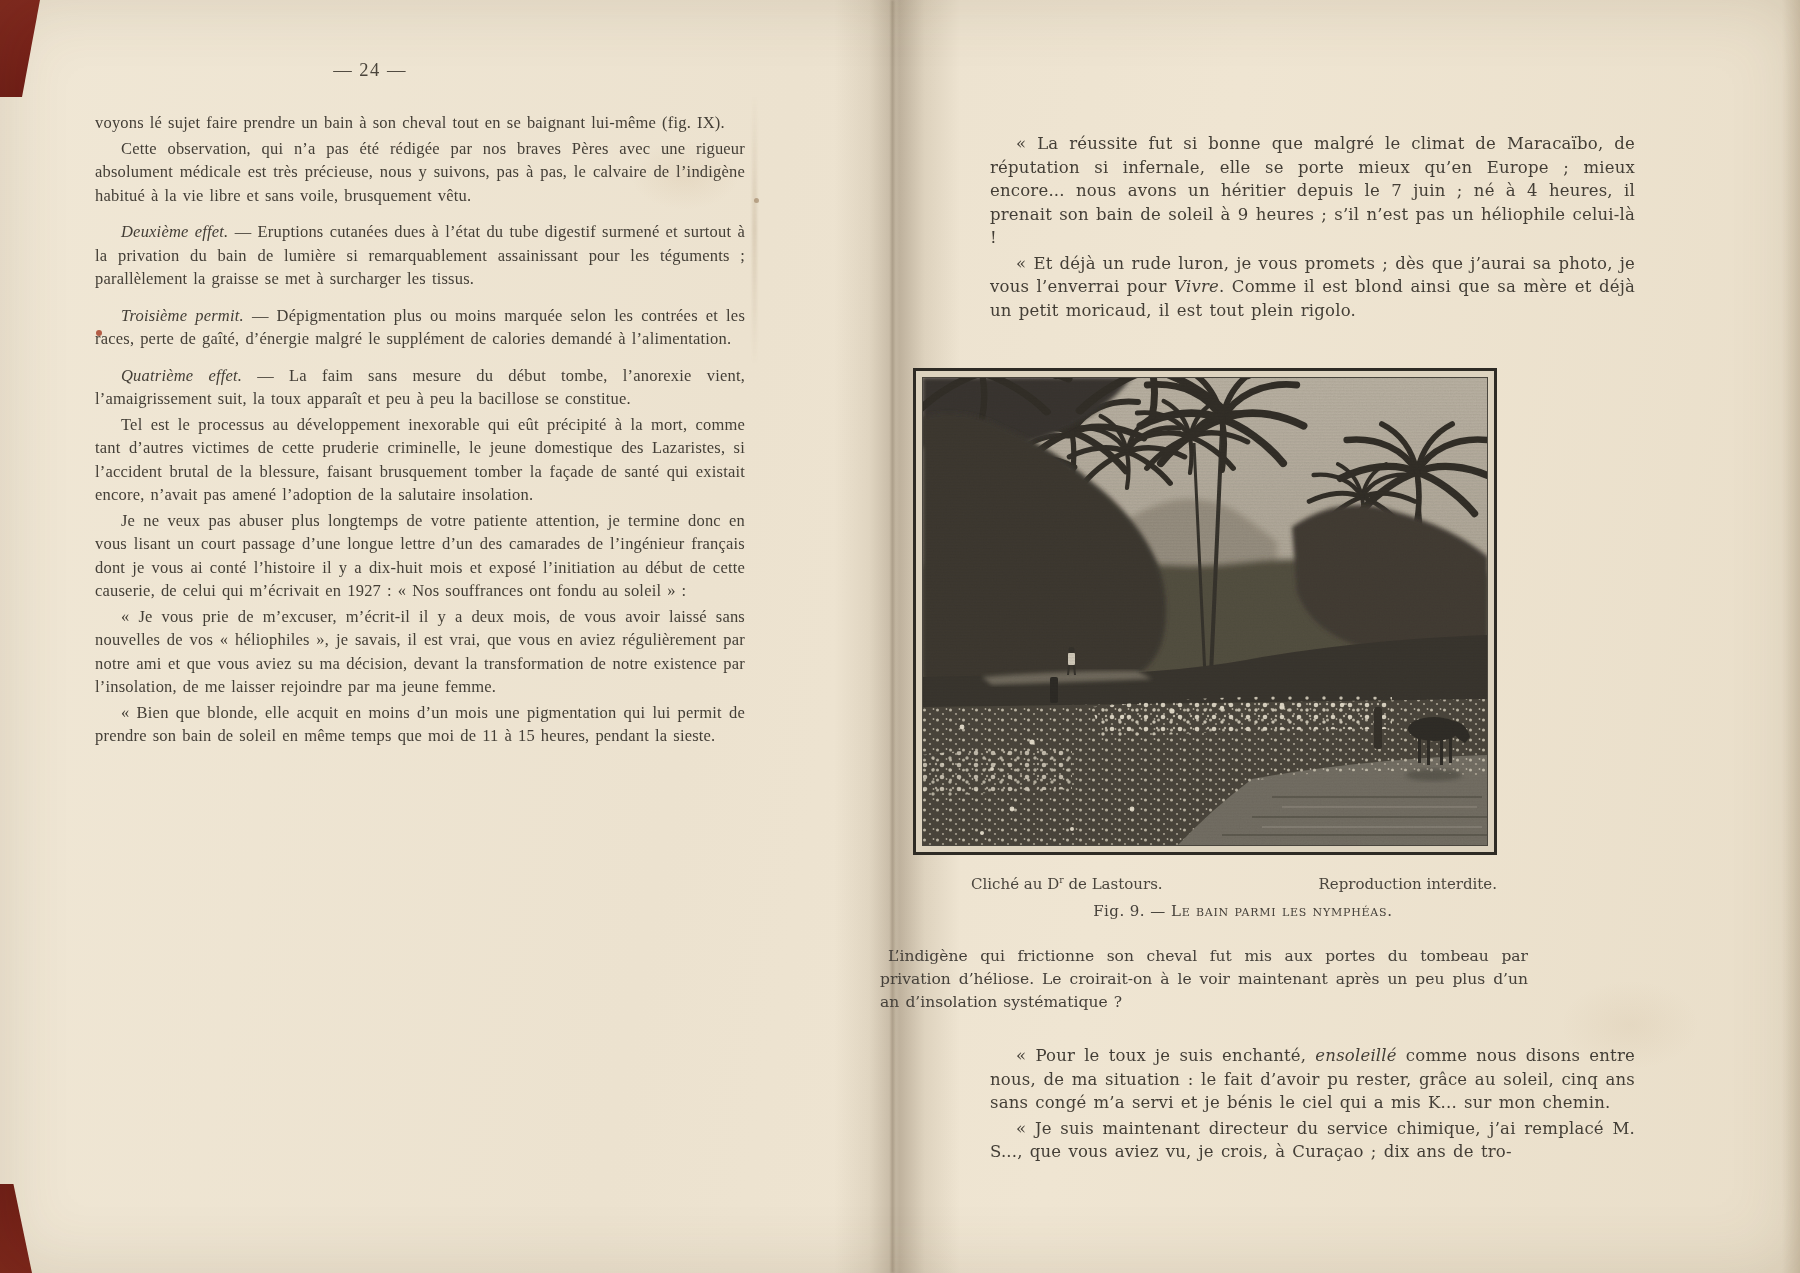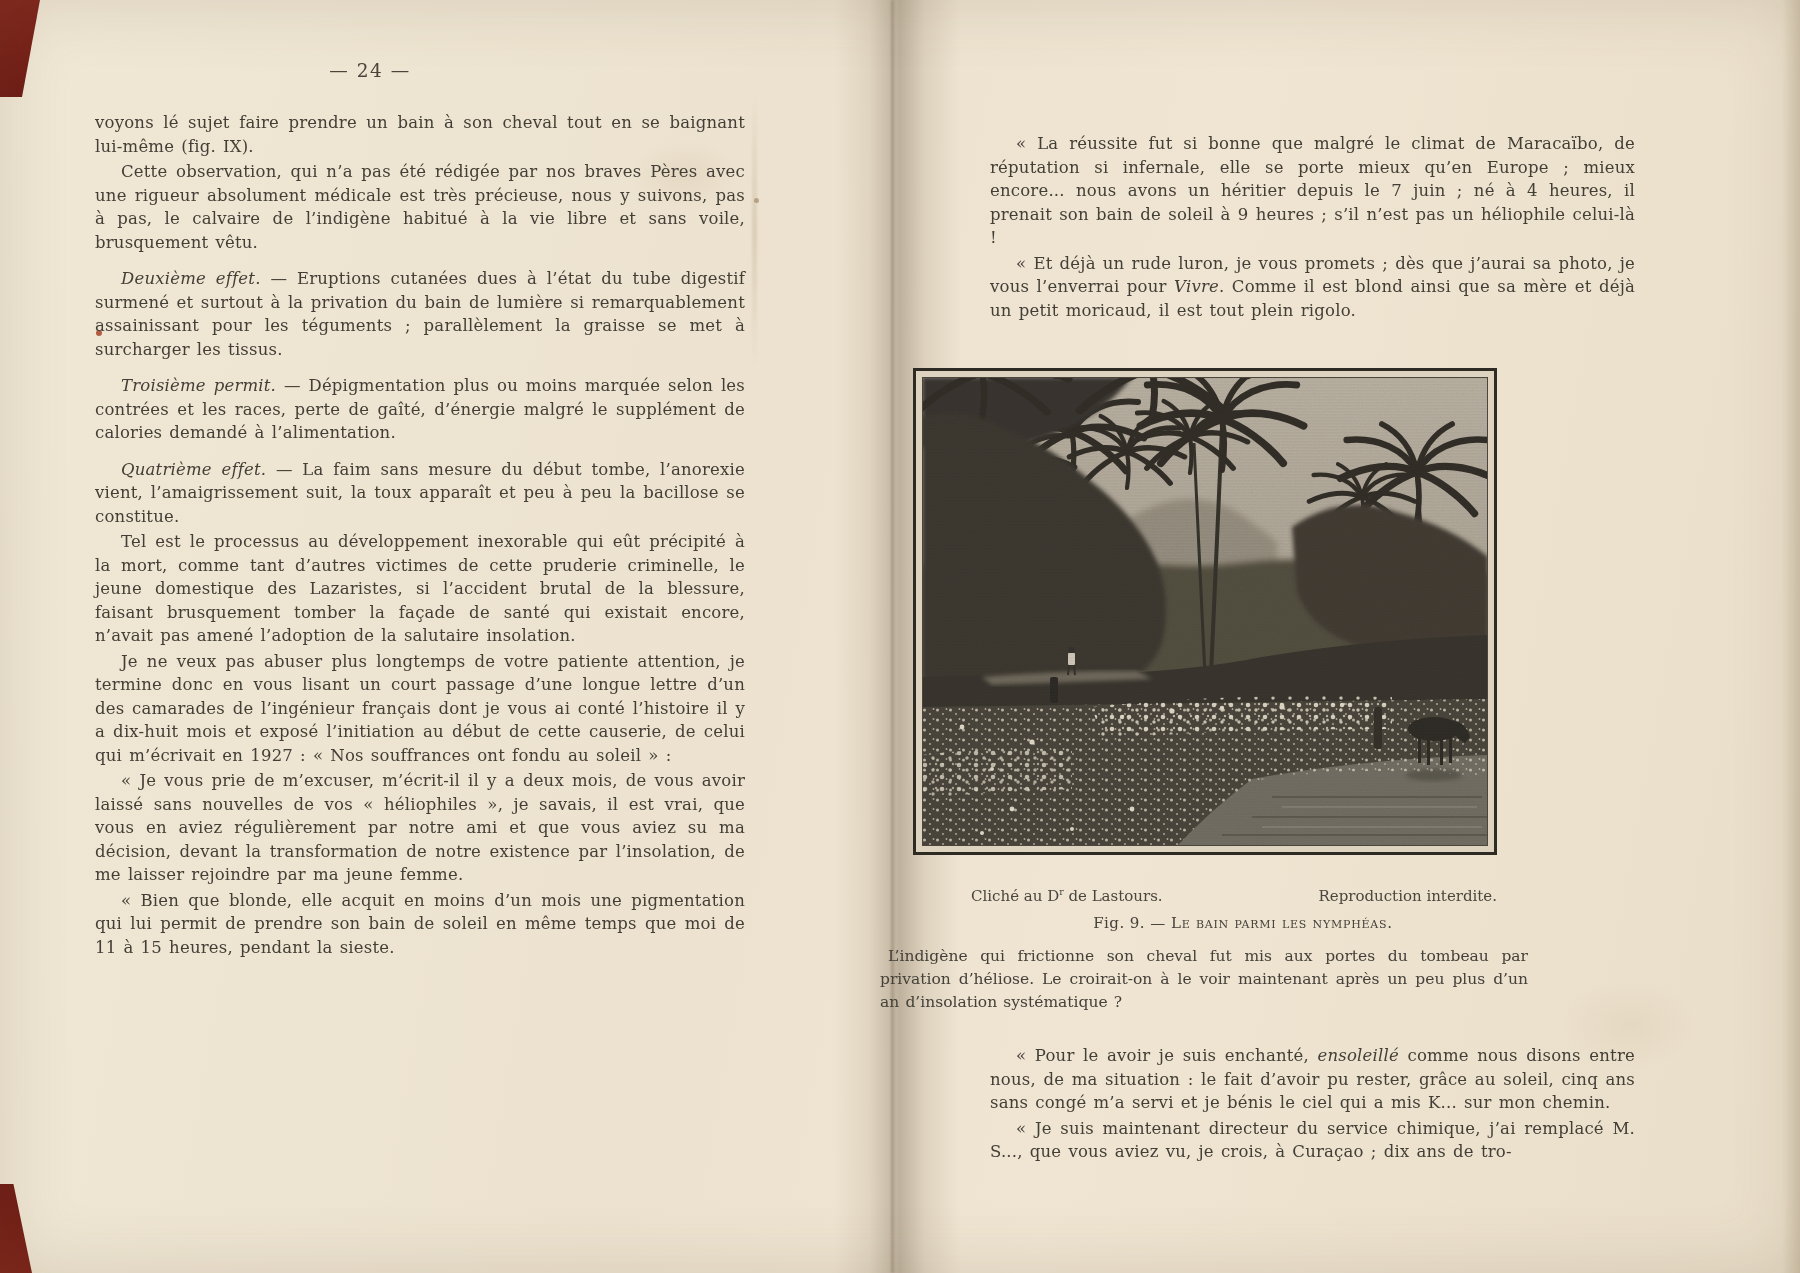--- a/index.html
+++ b/index.html
@@ -21,21 +21,21 @@
   .edge-right{position:absolute;right:0;top:0;width:18px;height:100%;background:linear-gradient(90deg,rgba(120,95,60,0),rgba(120,95,60,.20));z-index:1;}
   .crease-left{position:absolute;left:752px;top:95px;width:5px;height:270px;background:linear-gradient(180deg,rgba(130,100,60,0),rgba(130,100,60,.15),rgba(130,100,60,0));filter:blur(1px);z-index:1;}
   .spot{position:absolute;border-radius:50%;z-index:1;}
   .spot-red{left:96px;top:330px;width:6px;height:6px;background:#a8432c;opacity:.85;}
   .spot-brown{left:754px;top:198px;width:5px;height:5px;background:#8a6a48;opacity:.5;}
   .spot-blotch{left:630px;top:140px;width:110px;height:70px;border-radius:50%;background:radial-gradient(ellipse,rgba(170,130,80,.10),transparent 70%);}
   .spot-blotch2{left:1560px;top:980px;width:140px;height:90px;border-radius:50%;background:radial-gradient(ellipse,rgba(160,125,80,.08),transparent 70%);}
 
   
   .page{position:absolute;top:0;height:100%;z-index:2;}
-  .page-left{left:95px;width:650px;}
+  .page-left{left:95px;width:650px;font-family:Liberation Serif, serif;}
   .page-right{left:990px;width:645px;}
   .pagenum{position:absolute;width:100%;text-align:center;font-size:18.5px;letter-spacing:1.5px;color:#4a443b;}
   .page-left .pagenum{top:60px;transform:translateX(-50px);}
   .page-right .pagenum{top:64px;transform:translateX(-68px);}
 
   .body-text{position:absolute;width:100%;font-size:16.5px;line-height:23.5px;text-align:justify;word-spacing:.10em;letter-spacing:.012em;}
   .page-left .body-text{top:97px;}
   .page-right .body-text.top{top:118px;}
   .page-right .body-text.bottom{top:1030px;}
   .body-text p{margin:2px 0 0;text-indent:26px;}
@@ -43,21 +43,21 @@
   .body-text p.noindent{text-indent:0;}
   .body-text p.spaced{margin-top:13px;}
   .it{font-style:italic;}
   sup{font-size:.62em;vertical-align:super;line-height:0;}
   .sc{font-variant:small-caps;letter-spacing:.05em;}
 
   
   .figure{position:absolute;left:-77px;top:368px;width:584px;}
   .photo-frame{box-sizing:border-box;width:584px;height:487px;border:3px solid #2e2b25;background:#ddd3bf;padding:6px;}
   .photo-frame svg{display:block;}
-  .credits{display:flex;justify-content:space-between;margin-top:32px;font-size:15px;color:#4a453d;}
+  .credits{display:flex;justify-content:space-between;margin-top:20px;font-size:15px;color:#4a453d;}
   .credit-left{margin-left:58px;}
   .figcaption{margin-top:9px;text-align:center;font-size:15px;color:#45403a;transform:translateX(38px);letter-spacing:.03em;}
   .fignote{position:absolute;left:-110px;top:945px;width:648px;font-size:15.5px;line-height:22.8px;text-align:justify;text-indent:8px;word-spacing:.08em;color:#45403a;}
 </style>
 </head>
 <body>
 
 <div class="book">
 
   <div class="cover-corner cover-top"></div>
@@ -214,18 +214,18 @@
       <div class="credits">
         <span class="credit-left"><span>Cliché au D</span><sup>r</sup><span> de Lastours.</span></span>
         <span class="credit-right"><span>Reproduction interdite.</span></span>
       </div>
       <div class="figcaption"><span>Fig. 9. — </span><span class="sc">Le bain parmi les nymphéas.</span></div>
     </div>
 
     <div class="fignote"><span>L’indigène qui frictionne son cheval fut mis aux portes du tombeau par privation d’héliose. Le croirait-on à le voir maintenant après un peu plus d’un an d’insolation systématique ?</span></div>
 
     <div class="body-text bottom">
-        <p><span>« Pour le avoir je suis enchanté, </span><span class="it">ensoleillé</span><span> comme nous disons entre nous, de ma situation : le fait d’avoir pu rester, grâce au soleil, cinq ans sans congé m’a servi et je bénis le ciel qui a mis K... sur mon chemin.</span></p>
+        <p><span>« Pour le toux je suis enchanté, </span><span class="it">ensoleillé</span><span> comme nous disons entre nous, de ma situation : le fait d’avoir pu rester, grâce au soleil, cinq ans sans congé m’a servi et je bénis le ciel qui a mis K... sur mon chemin.</span></p>
         <p><span>« Je suis maintenant directeur du service chimique, j’ai remplacé M. S..., que vous aviez vu, je crois, à Curaçao ; dix ans de tro-</span></p>
       </div>
   </div>
 
 </div>
 
 </body></html>

